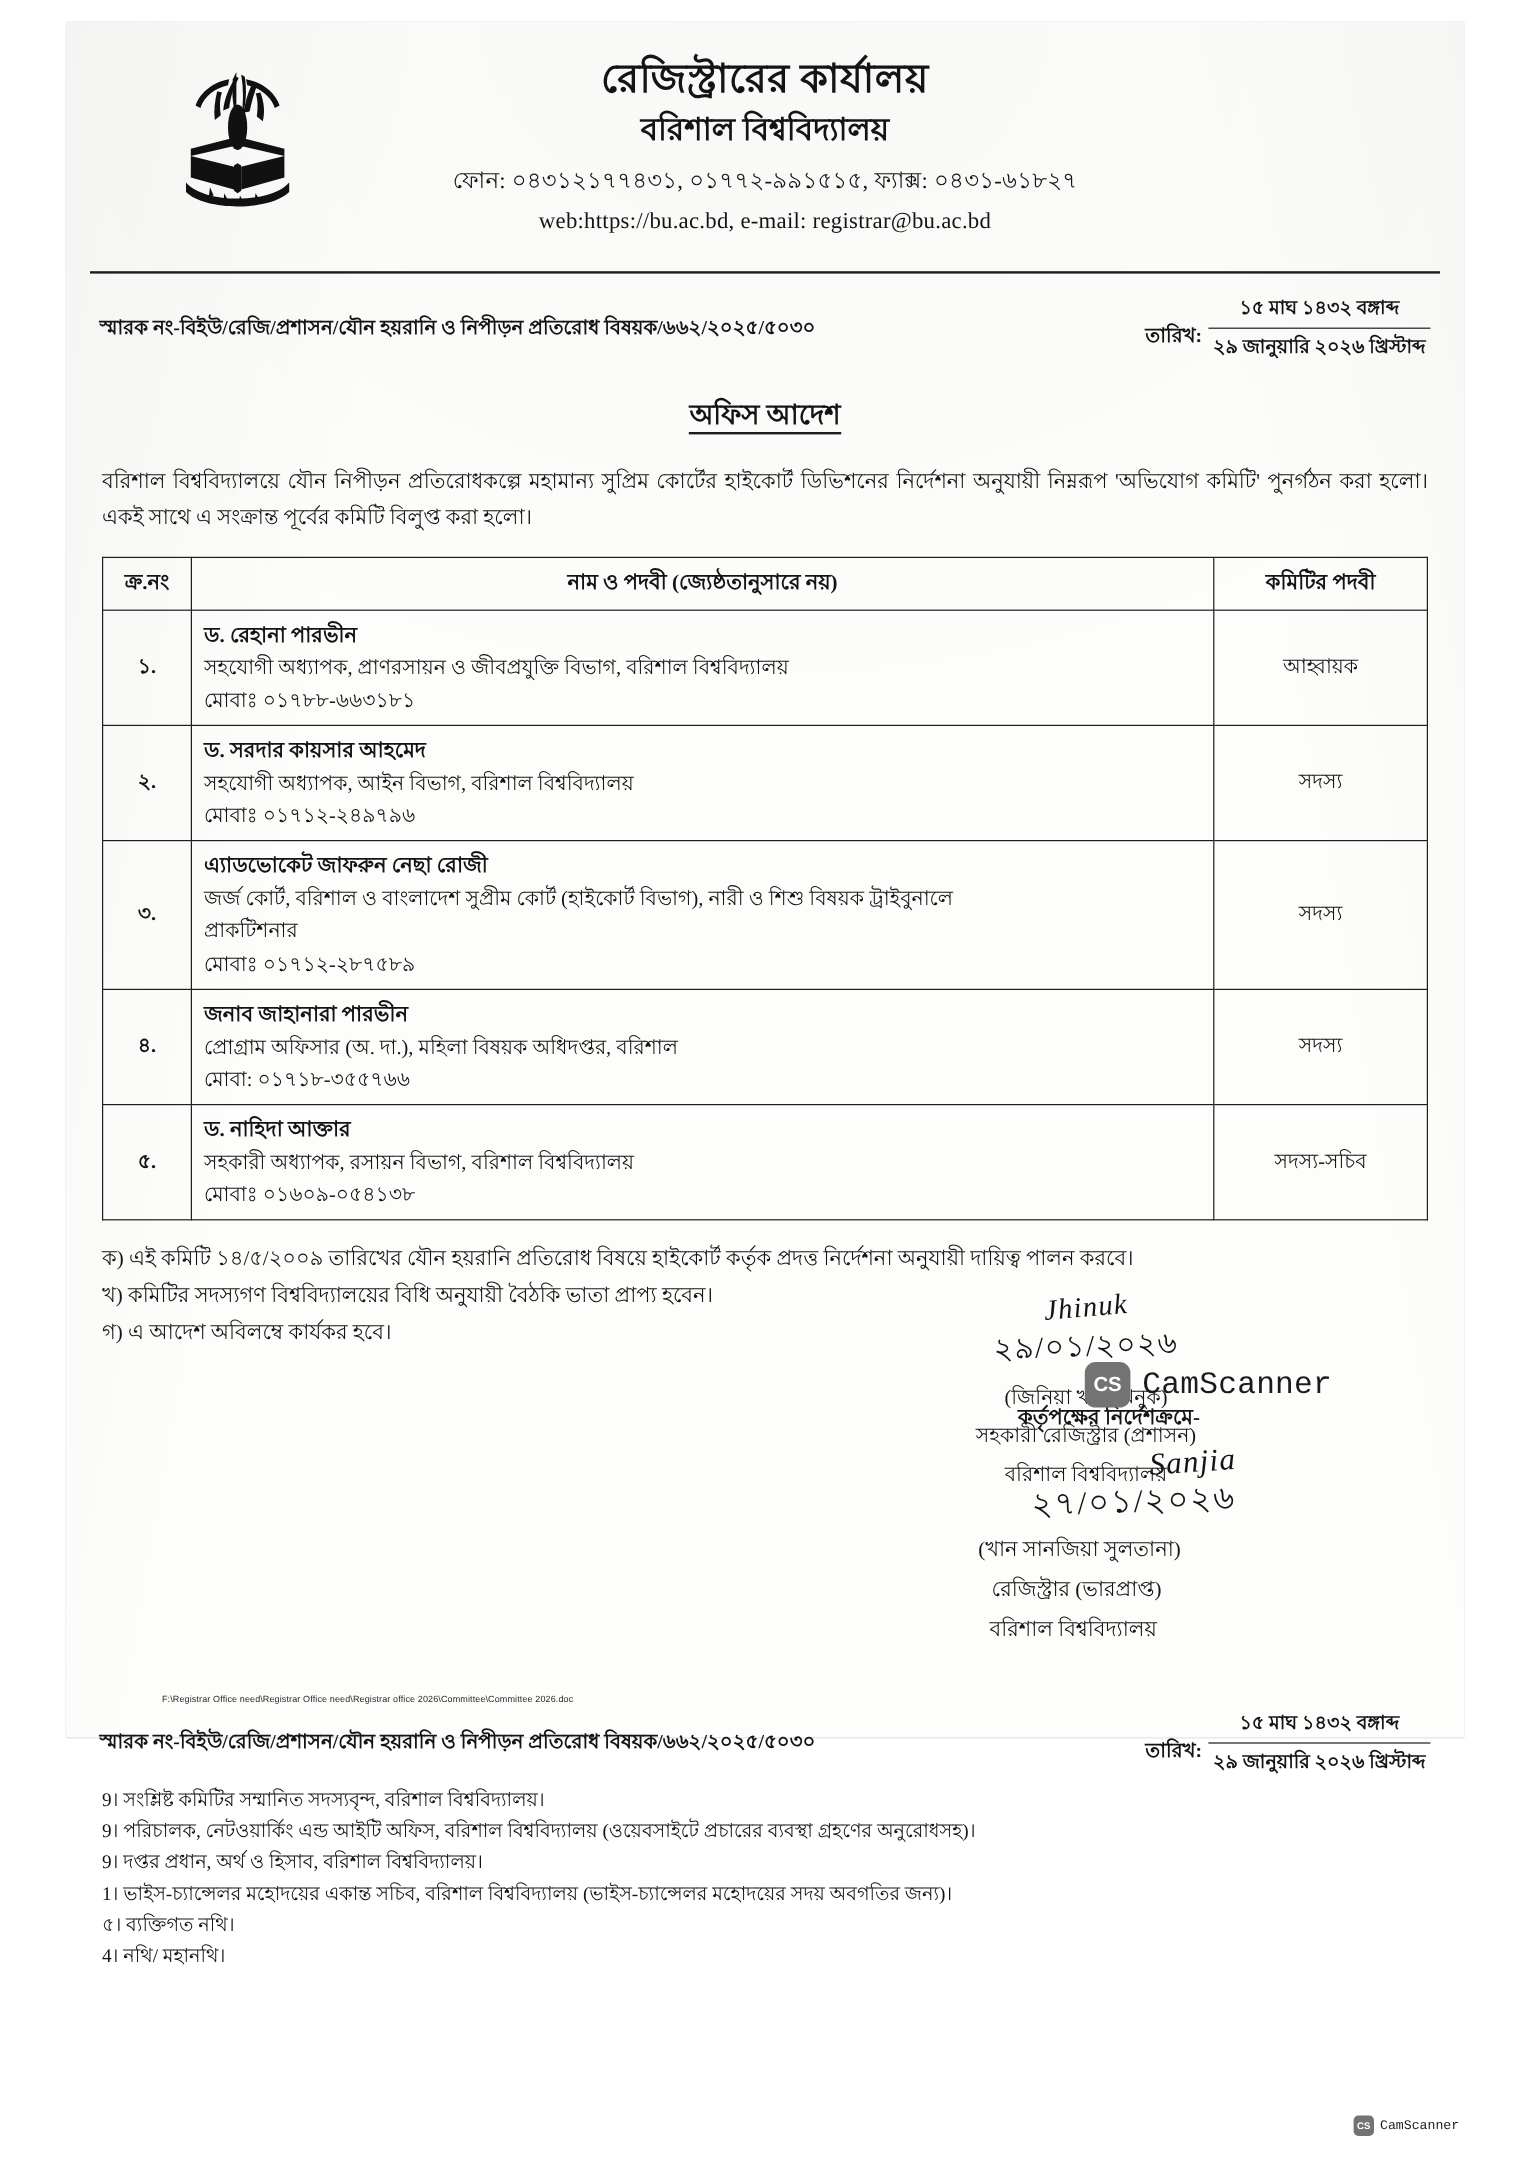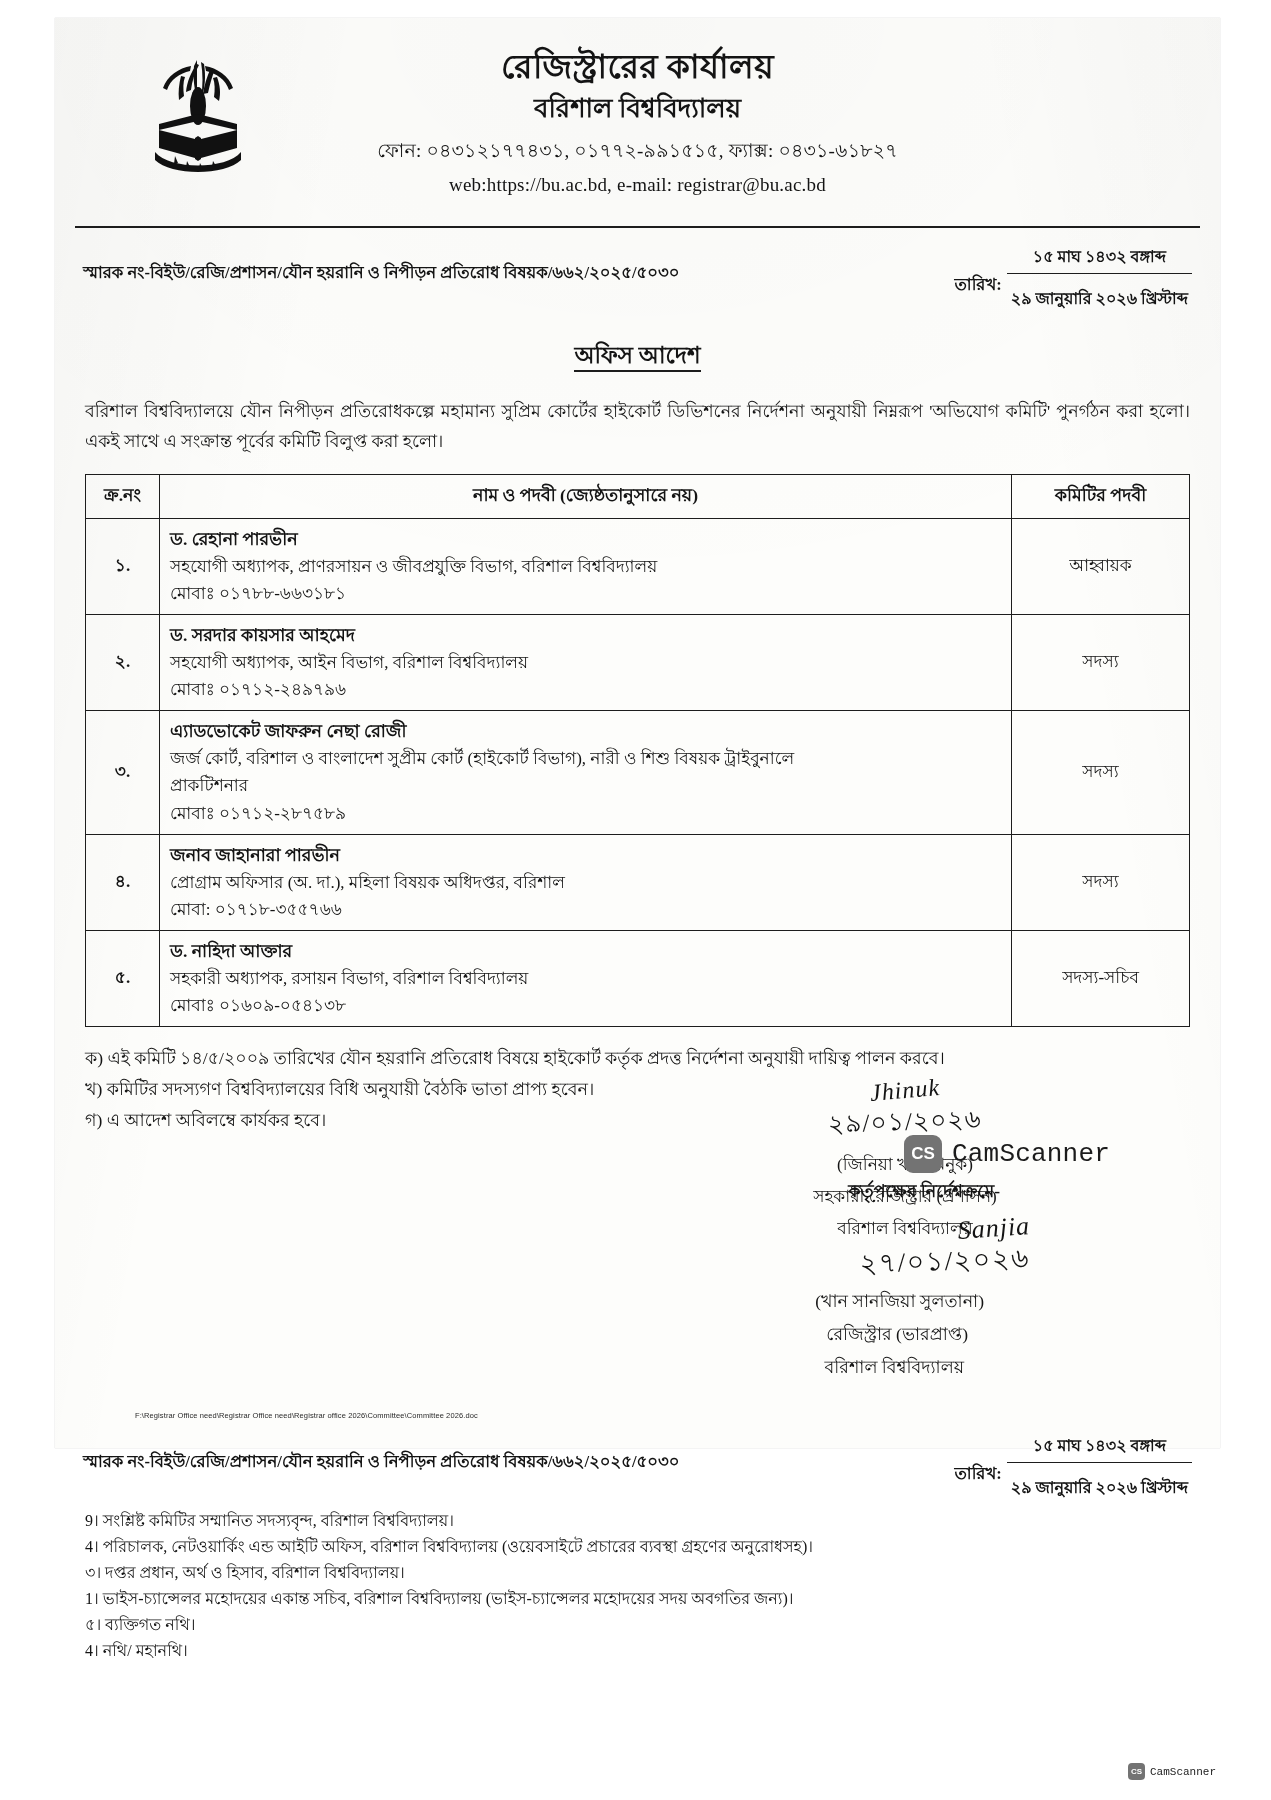--- a/index.html
+++ b/index.html
@@ -100,21 +100,21 @@
     padding-top: 14px;
   }
   .memo-date-stack {
     text-align: center;
     font-size: 16px;
     font-weight: 700;
   }
   .memo-date-stack .top { padding: 0 4px 2px 4px; }
   .memo-date-stack .bot {
     border-top: 1.6px solid #1d1d1d;
-    padding: 12px 4px 0 4px;
+    padding: 2px 4px 0 4px;
   }
 
   
   .order-title {
     text-align: center;
     font-size: 23px;
     font-weight: 700;
     margin: 24px 0 0 0;
   }
   .order-title span {
@@ -451,22 +451,22 @@
       <div class="memo-date-label">তারিখ:</div>
       <div class="memo-date-stack">
         <div class="top">১৫ মাঘ ১৪৩২ বঙ্গাব্দ</div>
         <div class="bot">২৯ জানুয়ারি ২০২৬ খ্রিস্টাব্দ</div>
       </div>
     </div>
   </div>
 
   <div class="cc-list">
     <div class="cc-item">9। সংশ্লিষ্ট কমিটির সম্মানিত সদস্যবৃন্দ, বরিশাল বিশ্ববিদ্যালয়।</div>
-    <div class="cc-item">4। পরিচালক, নেটওয়ার্কিং এন্ড আইটি অফিস, বরিশাল বিশ্ববিদ্যালয় (ওয়েবসাইটে প্রচারের ব্যবস্থা গ্রহণের অনুরোধসহ)।</div>
-    <div class="cc-item">৩। দপ্তর প্রধান, অর্থ ও হিসাব, বরিশাল বিশ্ববিদ্যালয়।</div>
+    <div class="cc-item">9। পরিচালক, নেটওয়ার্কিং এন্ড আইটি অফিস, বরিশাল বিশ্ববিদ্যালয় (ওয়েবসাইটে প্রচারের ব্যবস্থা গ্রহণের অনুরোধসহ)।</div>
+    <div class="cc-item">9। দপ্তর প্রধান, অর্থ ও হিসাব, বরিশাল বিশ্ববিদ্যালয়।</div>
     <div class="cc-item">1। ভাইস-চ্যান্সেলর মহোদয়ের একান্ত সচিব, বরিশাল বিশ্ববিদ্যালয় (ভাইস-চ্যান্সেলর মহোদয়ের সদয় অবগতির জন্য)।</div>
     <div class="cc-item">৫। ব্যক্তিগত নথি।</div>
     <div class="cc-item">4। নথি/ মহানথি।</div>
   </div>
 
   <div class="sig2-block">
     <div class="sig2-mark">Jhinuk</div>
     <div class="sig2-date">২৯/০১/২০২৬</div>
     <div class="sig2-name">(জিনিয়া খান ঝিনুক)</div>
     <div class="sig2-role">সহকারী রেজিস্ট্রার (প্রশাসন)</div>

